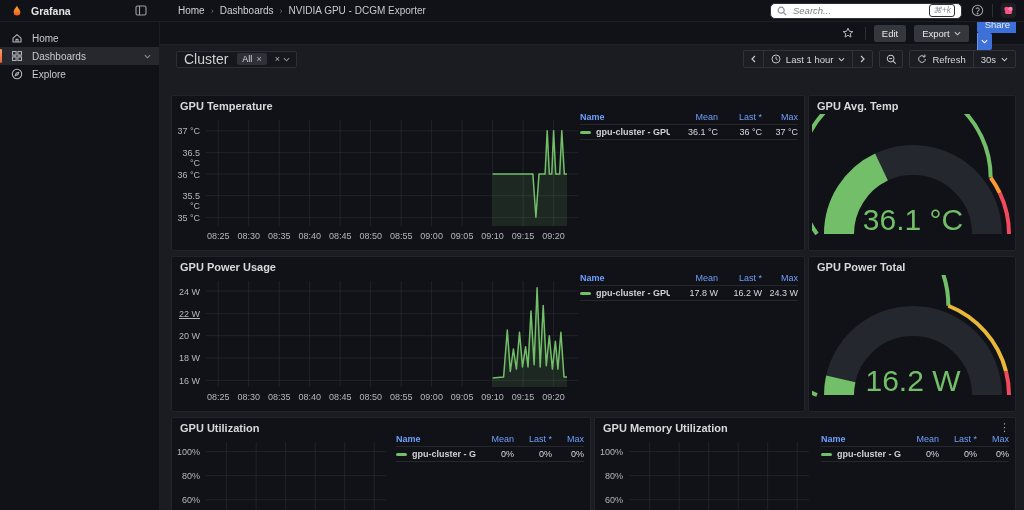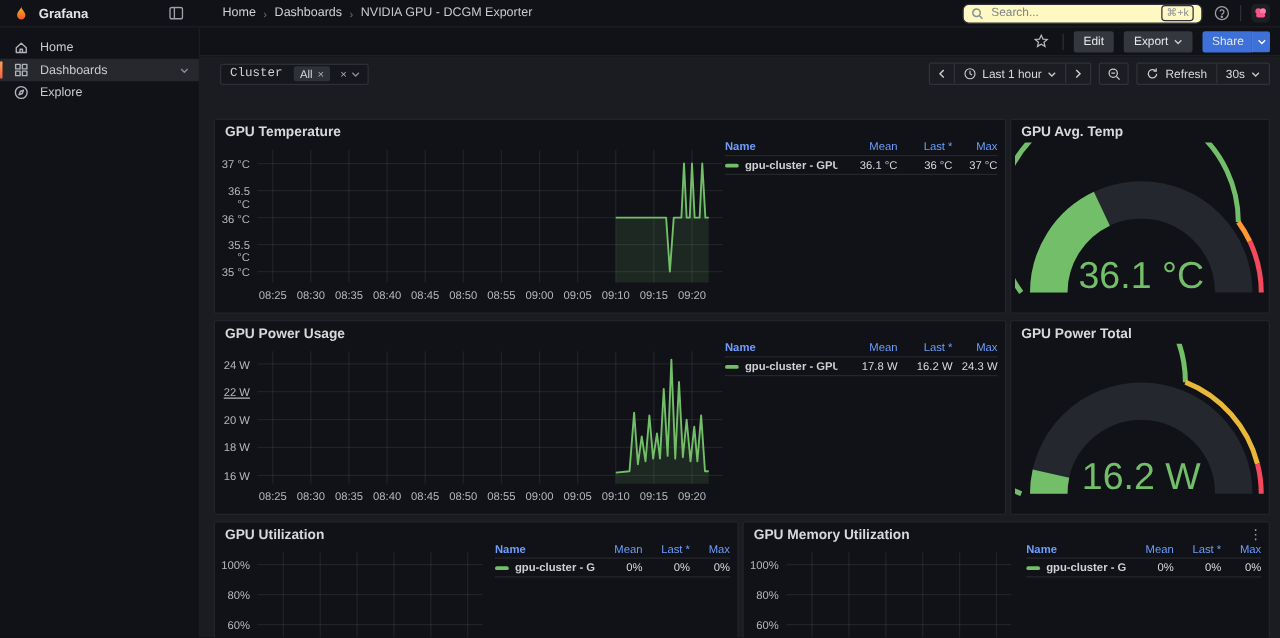--- a/index.html
+++ b/index.html
@@ -17,56 +17,56 @@
   .brand-zone { width:160px; height:100%; display:flex; align-items:center; padding:0 10px; gap:7px; }
   .brand-name { font-weight:bold; font-size:10.5px; color:#e4e5e7; flex:1; }
   .icon-btn { display:flex; align-items:center; justify-content:center; width:18px; height:18px;
     border-radius:3px; color:#9da0a6; cursor:pointer; background:transparent; border:none; }
   .crumbs { display:flex; align-items:center; gap:6px; padding-left:18px; flex:1; }
   .crumb { color:#d0d1d3; font-size:10px; cursor:pointer; }
   .crumb-sep { color:#6b6e75; font-size:9px; }
   .crumb.current { color:#c9cacc; cursor:default; }
   .top-right { display:flex; align-items:center; gap:8px; padding-right:8px; }
   .searchbox { display:flex; align-items:center; gap:6px; width:192px; height:16px;
-    border:1px solid #2e3138; border-radius:5px; background:#fef9c3; padding:0 6px; color:#797d85; cursor:text;}
+    border:1px solid #2e3138; border-radius:5px; background:#ffffff; padding:0 6px; color:#797d85; cursor:text;font-style:italic;}
   .searchbox .ph { flex:1; font-size:9.5px; color:#7c8088; }
   .kbd { font-size:8.5px; color:#8a8e96; border:1px solid #2e3138; border-radius:3px; padding:0 3px; line-height:11px; }
   .avatar { width:15px; height:15px; border-radius:4px; background:#1d1f25; display:flex; align-items:center; justify-content:center; }
   .vdiv { width:1px; height:13px; background:#2c2f35; }
 
   
   .actionsbar { position:absolute; left:160px; top:22px; width:864px; height:23px;
     background:#111217; border-bottom:1px solid #1d1f24; display:flex; align-items:center;
     justify-content:flex-end; gap:8px; padding-right:8px; z-index:4; }
   .btn { height:17px; border-radius:2px; border:none; font-size:9.5px; color:#e7e8e9;
     background:#34373e; padding:0 8px; display:flex; align-items:center; gap:4px; cursor:pointer;
     font-family:"Liberation Sans", sans-serif;}
   .btn-share { background:#3d71d9; padding-right:6px; border-radius:2px 0 0 2px; }
   .btn-share-caret { background:#3d71d9; border-left:1px solid rgba(255,255,255,.25);
     border-radius:0 2px 2px 0; height:17px; width:15px; display:flex; align-items:center; justify-content:center; cursor:pointer;}
-  .share-group { display:flex; }
+  .share-group { display:flex;flex-direction:column; }
 
   
   .sidebar { position:absolute; left:0; top:22px; width:160px; height:488px; background:#111217;
     border-right:1px solid #1b1d22; padding-top:7px; z-index:3;}
   .side-item { position:relative; height:18px; display:flex; align-items:center; gap:9px;
     padding:0 8px 0 11px; color:#c9cacc; cursor:pointer; }
   .side-item .lbl { flex:1; font-size:10px; }
   .side-item.active { background:#26282e; }
   .side-item.active::before { content:""; position:absolute; left:0; top:2px; bottom:2px; width:2px;
     border-radius:1px; background:linear-gradient(#ffa05a,#f55f3e); }
   .side-item .chev { color:#8b8f96; }
 
   
   .canvas { position:absolute; left:160px; top:45px; width:864px; height:465px; background:#1a1c21; }
   .toolbar { position:absolute; left:0; top:0; width:100%; height:28px; display:flex; align-items:center;
     padding:0 8px 0 16px; }
   .filter-group { display:flex; align-items:center; height:17px; border:1px solid #2c2f36;
     border-radius:2px; background:#15171c; overflow:hidden; }
-  .filter-label { padding:0 7px; font-size:10px; color:#cfd0d2; align-self:stretch; display:flex; align-items:center; cursor:pointer;font-family:Liberation Mono, monospace;}
+  .filter-label { padding:0 7px; font-size:14px; color:#cfd0d2; align-self:stretch; display:flex; align-items:center; cursor:pointer;}
   .filter-chip { display:flex; align-items:center; gap:4px; background:#2e3138; border-radius:2px;
     margin:2px 2px; padding:0 5px; height:12px; font-size:9px; color:#d8d9da; cursor:pointer; }
   .chip-x { color:#aeb1b7; font-size:9px; cursor:pointer; }
   .filter-icons { display:flex; align-items:center; gap:3px; padding:0 6px; color:#8b8f96; }
   .toolbar-right { margin-left:auto; display:flex; align-items:center; gap:6px; }
   .pill-group { display:flex; align-items:center; height:18px; border:1px solid #2f3239;
     border-radius:2px; background:#1b1d23; overflow:hidden; }
   .pill-seg { display:flex; align-items:center; gap:5px; padding:0 7px; align-self:stretch;
     color:#d8d9da; font-size:9.5px; cursor:pointer; }
   .pill-seg + .pill-seg { border-left:1px solid #2f3239; }

